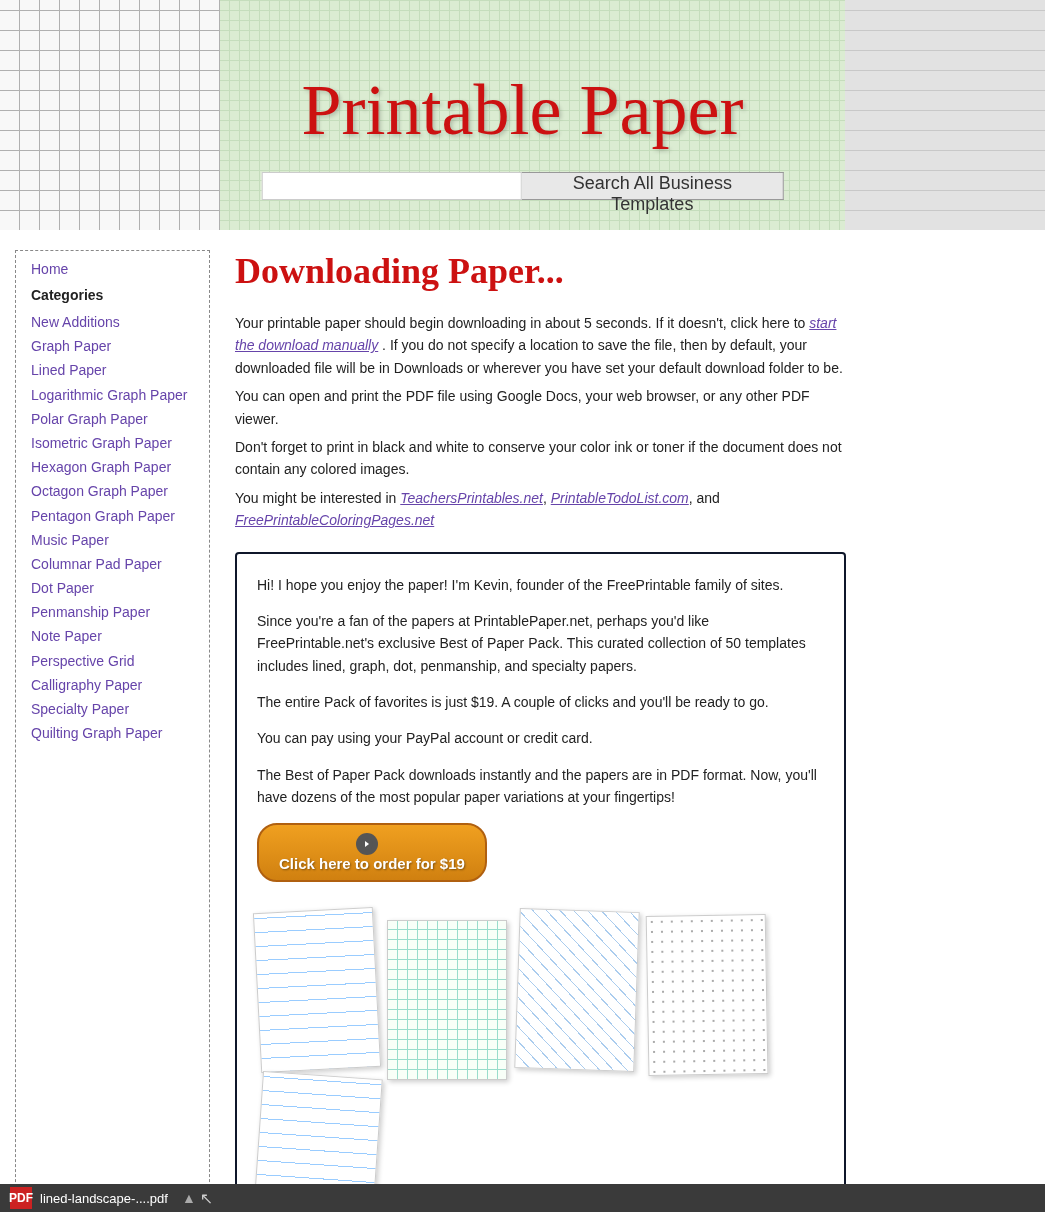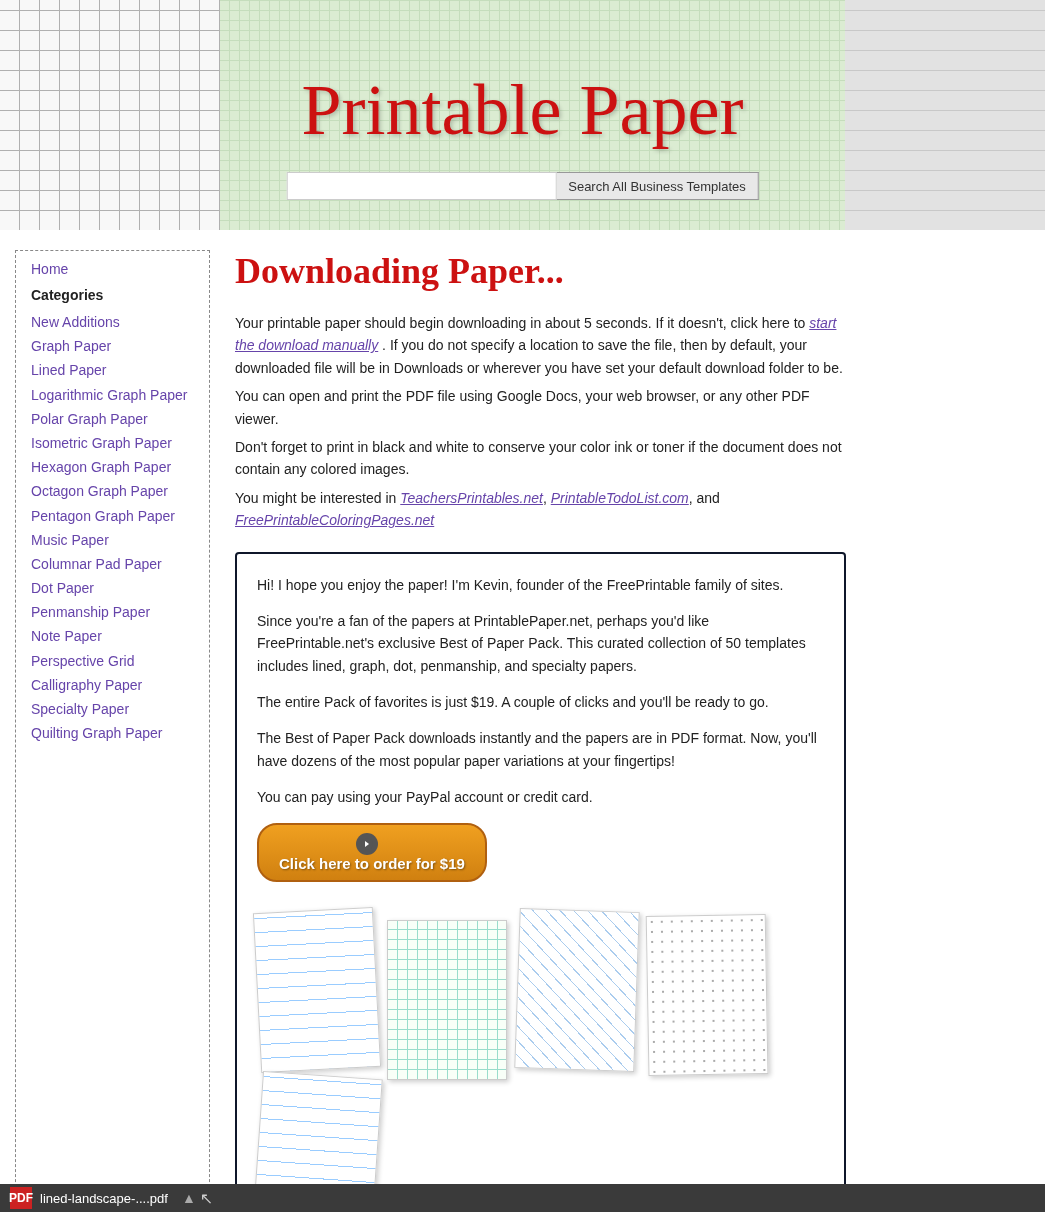--- a/index.html
+++ b/index.html
@@ -99,21 +99,21 @@
       font-size: 13px;
       background: #fff;
     }
     #search-button {
       height: 28px;
       padding: 0 12px;
       background: #e8e8e8;
       border: 1px solid #999;
       border-left: none;
       cursor: pointer;
-      font-size: 13px;
+      font-size: 18px;
       color: #333;
     }
 
     
     #main-layout {
       display: flex;
       width: 866px;
       min-height: 900px;
     }
 
@@ -384,22 +384,22 @@
         <a href="#">TeachersPrintables.net</a><span>,</span>
         <a href="#">PrintableTodoList.com</a><span>, and</span><br>
         <a href="#">FreePrintableColoringPages.net</a>
       </p>
     </div>
 
     <div id="promo-box">
       <p>Hi! I hope you enjoy the paper! I'm Kevin, founder of the FreePrintable family of sites.</p>
       <p>Since you're a fan of the papers at PrintablePaper.net, perhaps you'd like FreePrintable.net's exclusive Best of Paper Pack. This curated collection of 50 templates includes lined, graph, dot, penmanship, and specialty papers.</p>
       <p>The entire Pack of favorites is just $19. A couple of clicks and you'll be ready to go.</p>
+      <p>You can pay using your PayPal account or credit card.</p>
       <p>The Best of Paper Pack downloads instantly and the papers are in PDF format. Now, you'll have dozens of the most popular paper variations at your fingertips!</p>
-      <p>You can pay using your PayPal account or credit card.</p>
 
       <div id="order-button">
         <div id="order-button-icon">
           <svg width="14" height="14" viewBox="0 0 14 14" fill="white">
             <circle cx="7" cy="7" r="6" fill="#555"></circle>
             <path d="M5 4 L9 7 L5 10 Z" fill="white"></path>
           </svg>
         </div>
         <span id="order-button-label">Click here to order for $19</span>
       </div>

